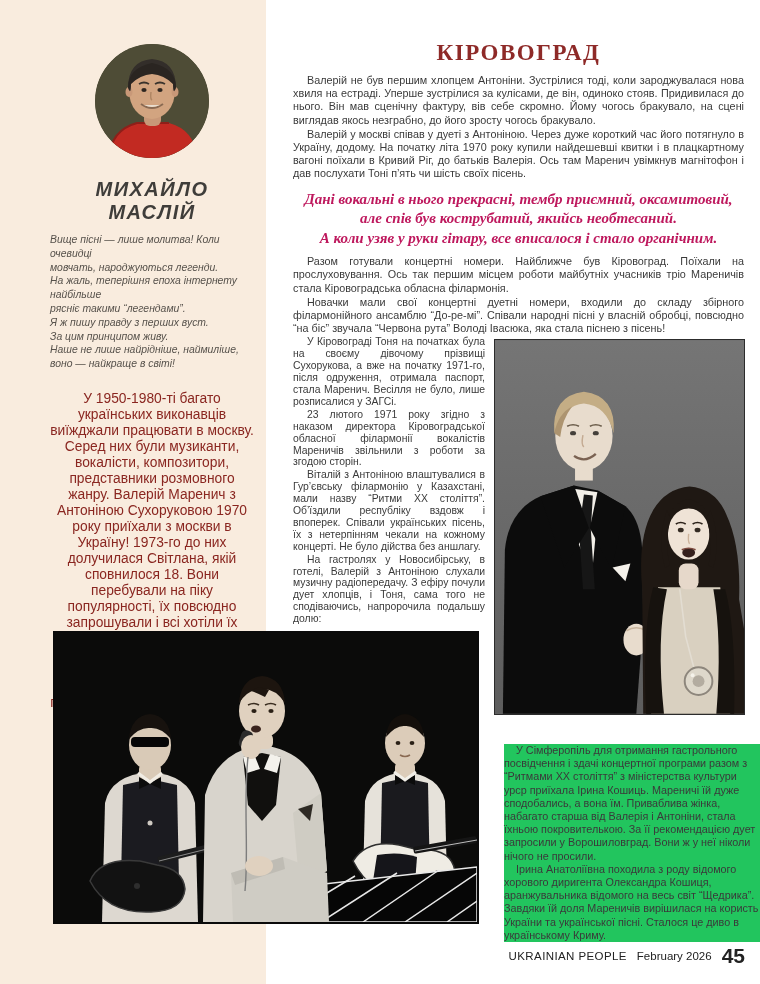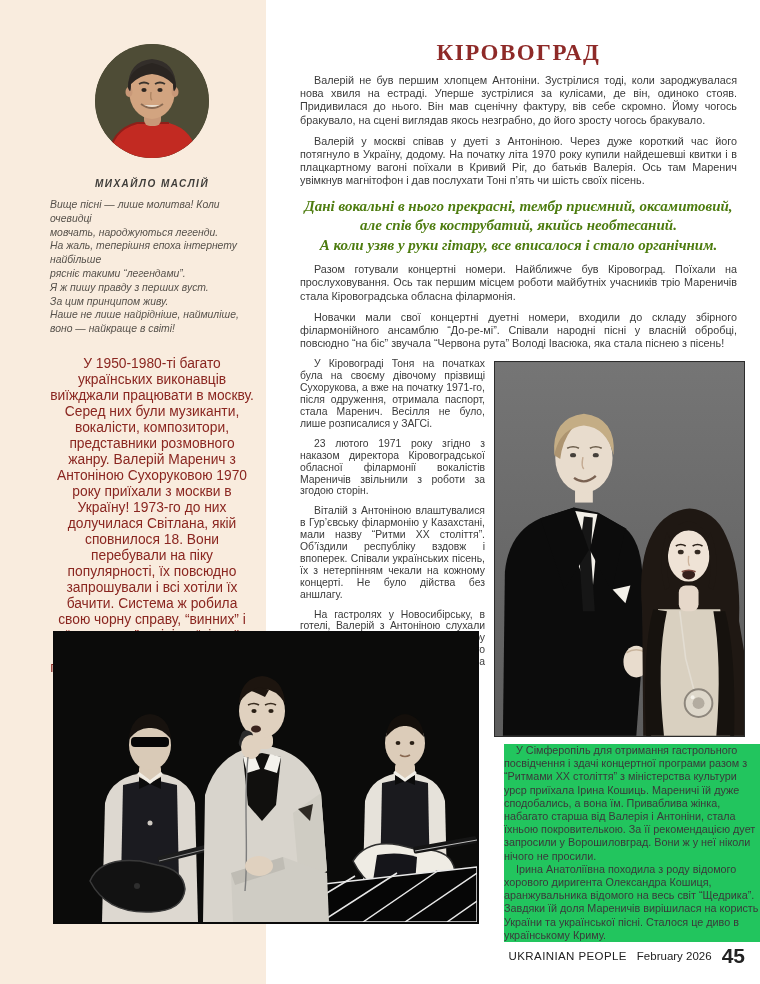--- a/index.html
+++ b/index.html
@@ -6,36 +6,36 @@
   .page{position:relative;width:760px;height:984px;background:#ffffff;overflow:hidden;
         font-family:"Liberation Sans",sans-serif;color:#333;}
 
   
   .sidebar{position:absolute;left:0;top:0;width:266px;height:984px;background:#f9ecde;
            box-sizing:border-box;padding:44px 12px 0 50px;}
   .avatar-wrap{width:114px;height:114px;border-radius:50%;overflow:hidden;margin:0 auto;
                background:#4e4c36;}
   .avatar-wrap svg{display:block;}
   .author-name{margin-top:20px;text-align:center;font-weight:bold;font-style:italic;
-               font-size:10px;letter-spacing:1.5px;color:#3f3d3a;}
+               font-size:20px;letter-spacing:1.5px;color:#3f3d3a;}
   .motto{margin-top:9px;font-style:italic;font-size:10.4px;
          line-height:13.8px;color:#56514b;white-space:pre-line;}
   .highlight{margin-top:20px;text-align:center;font-size:13.8px;line-height:16px;
              color:#8a2620;}
 
   
   .article{position:absolute;left:292px;top:40px;width:453px;}
   .article-title{margin:0 0 8px 0;text-align:center;font-family:"Liberation Serif",serif;
                  font-weight:600;font-size:23px;letter-spacing:1.5px;color:#8e2a28;}
-  .article p{margin:8px;font-size:10.8px;line-height:13.2px;text-align:justify;
+  .article p{margin:1px;font-size:10.8px;line-height:13.2px;text-align:justify;
              text-indent:14px;color:#3a3a3a;}
   .article p.tight{font-size:10.4px;line-height:11.9px;}
   .pull-quote{margin:9px 0 7px 0;text-align:center;font-family:"Liberation Serif",serif;
               font-style:italic;font-weight:bold;font-size:15px;line-height:19.5px;
-              color:#4d7c0f;white-space:pre-line;}
+              color:#be185d;white-space:pre-line;}
   .pull-quote.small{font-size:16.5px;line-height:22px;margin:12px 6px 0 0;}
 
   .couple-photo{float:right;width:249px;height:374px;margin:3px 0 10px 9px;
                 border:1px solid #2c2c2c;background:#696969;overflow:hidden;}
   .couple-photo svg{display:block;}
 
   
   .band-photo{position:absolute;left:53px;top:631px;width:422px;height:289px;
               border:2px solid #0a0a0a;background:#0d0d0c;overflow:hidden;z-index:3;}
   .band-photo svg{display:block;}

